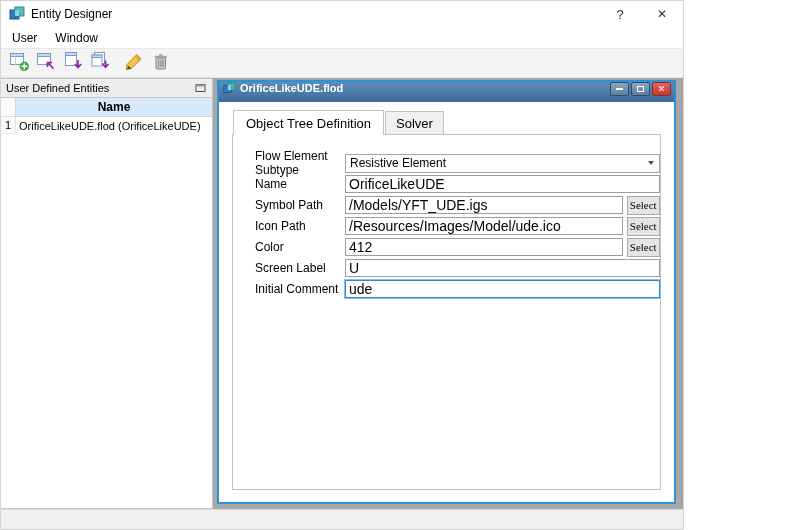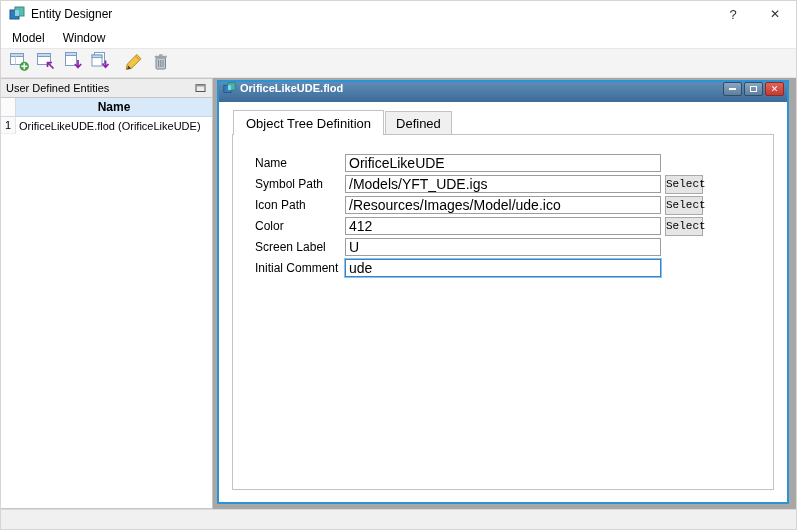--- a/index.html
+++ b/index.html
@@ -2,21 +2,21 @@
 <html><head>
 <meta charset="utf-8">
 <style>
   * { box-sizing: border-box; }
   html,body { margin:0; padding:0; }
   body {
     width:797px; height:530px; overflow:hidden;
     font-family:"Liberation Sans", sans-serif;
     background:#ffffff; color:#000;
   }
-  .app { width:797px; height:530px; border:1px solid #d5d5d5; display:flex; flex-direction:column; background:#fff; }
+  .app { width:684px; height:530px; border:1px solid #d5d5d5; display:flex; flex-direction:column; background:#fff; }
 
   
   .titlebar { height:26px; display:flex; align-items:center; background:#fff; flex:0 0 auto; }
   .app-icon { width:16px; height:16px; margin:0 6px 0 8px; display:inline-flex; }
   .title-text { font-size:12px; }
   .tb-spacer { flex:1; }
   .tb-btn { width:42px; height:26px; border:none; background:none; font-size:13px; font-family:inherit; cursor:default; display:flex; align-items:center; justify-content:center; color:#333; }
   .tb-btn.close { font-size:12px; }
 
   
@@ -65,21 +65,21 @@
   .pane { flex:1; border:1px solid #c3c3c3; position:relative; z-index:1; background:#fff; min-height:0; }
 
   
   .form { padding:18px 0 0 22px; }
   .frow { display:flex; align-items:center; height:20px; margin-bottom:1px; }
   .flabel { width:90px; font-size:12px; flex:0 0 auto; }
   .ffield { width:316px; height:18px; border:1px solid #9d9d9d; font-size:14px; font-family:inherit; padding:0 3px; background:#fff; }
   .ffield.focused { border:1px solid #2f86d2; outline:1px solid #8fc0e8; outline-offset:0; }
   .combo { width:316px; height:19px; border:1px solid #a4a4a4; background:#fdfdfd; display:flex; align-items:center; padding:0 5px 0 4px; font-size:12px; }
   .combo-arrow { margin-left:auto; width:0; height:0; border-left:3px solid transparent; border-right:3px solid transparent; border-top:4px solid #555; }
-  .select-btn { margin-left:4px; width:38px; height:19px; font-size:11px; font-family:Liberation Mono, monospace; border:1px solid #a9a9a9; background:#e5e5e5; padding:0; }
+  .select-btn { margin-left:4px; width:38px; height:19px; font-size:11px; font-family:Liberation Serif, serif; border:1px solid #a9a9a9; background:#e5e5e5; padding:0; }
 
   
   .statusbar { height:20px; flex:0 0 auto; background:#f0f0f0; border-top:1px solid #dadada; }
 </style>
 </head>
 <body>
 
 <div class="app">
 
   <div class="titlebar">
@@ -90,21 +90,21 @@
         <rect x="6" y="4" width="4" height="6" fill="#8fd0e8"></rect>
       </svg>
     </span>
     <span class="title-text">Entity Designer</span>
     <span class="tb-spacer"></span>
     <button class="tb-btn">?</button>
     <button class="tb-btn close">✕</button>
   </div>
 
   <div class="menubar">
-    <span class="menu-item">Model</span>
+    <span class="menu-item">User</span>
     <span class="menu-item">Window</span>
   </div>
 
   <div class="toolbar">
     <button class="tool-btn">
       <span>
         <svg width="21" height="21" viewBox="0 0 21 21">
           <rect x="1.5" y="2.5" width="13" height="11" fill="#fff" stroke="#7a9ec2"></rect>
           <rect x="1.5" y="2.5" width="13" height="3" fill="#c5d9ee" stroke="#7a9ec2"></rect>
           <line x1="6.5" y1="5.5" x2="6.5" y2="13.5" stroke="#bfd2e4"></line>
@@ -209,26 +209,33 @@
             <span class="max-glyph"></span>
           </button>
           <button class="cbtn close">
             <span>✕</span>
           </button>
         </div>
 
         <div class="child-body">
           <div class="tabbar">
             <div class="tab active">Object Tree Definition</div>
-            <div class="tab">Defined</div>
+            <div class="tab">Solver</div>
           </div>
 
           <div class="pane">
             <div class="form">
 
+              <div class="frow">
+                <span class="flabel">Flow Element Subtype</span>
+                <div class="combo">
+                  <span>Resistive Element</span>
+                  <span class="combo-arrow"></span>
+                </div>
+              </div>
 
               <div class="frow">
                 <span class="flabel">Name</span>
                 <input class="ffield" type="text" value="OrificeLikeUDE" style="">
               </div>
 
               <div class="frow">
                 <span class="flabel">Symbol Path</span>
                 <input class="ffield" type="text" value="/Models/YFT_UDE.igs" style="">
                 <button class="select-btn">Select</button>

